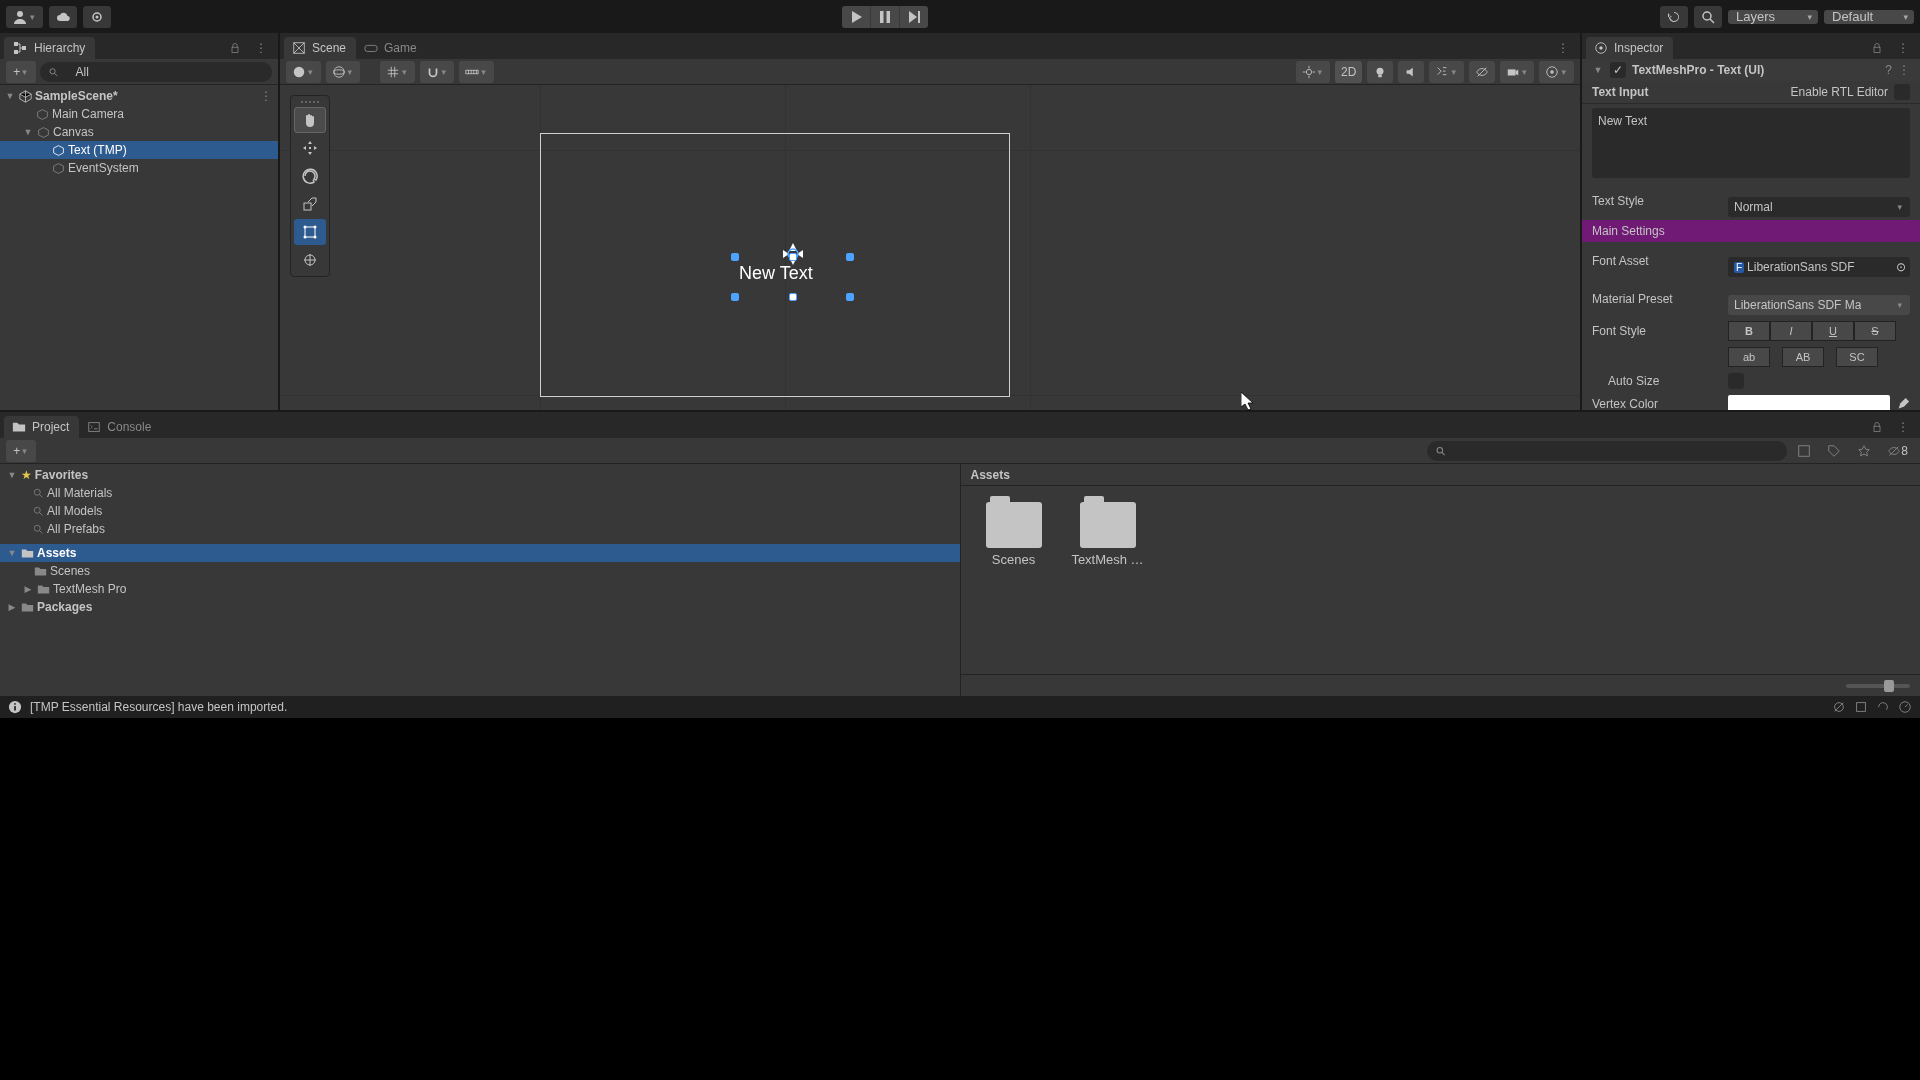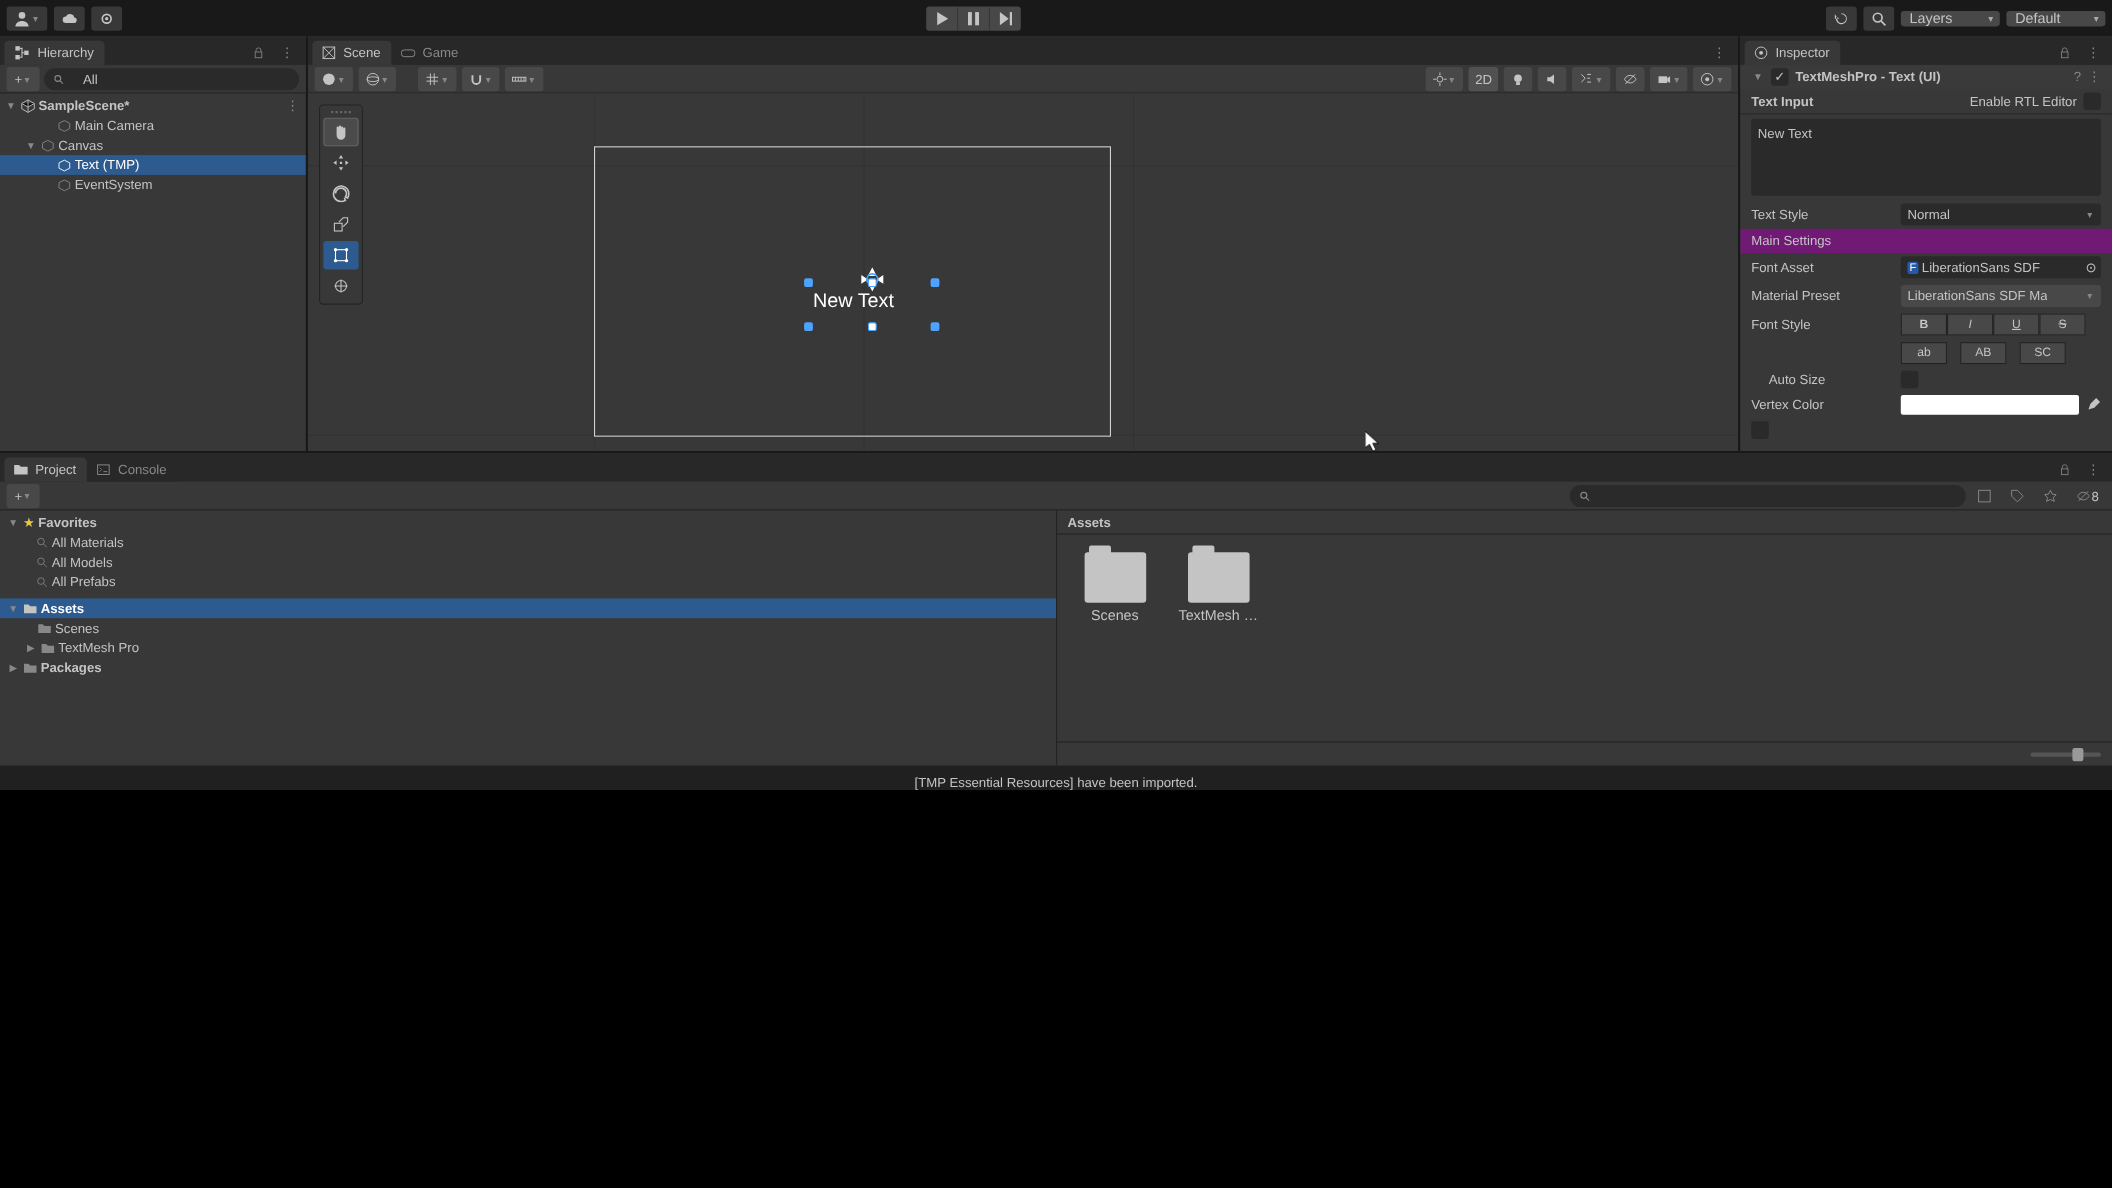--- a/index.html
+++ b/index.html
@@ -54,40 +54,40 @@
 .text-sel { position: absolute; left: 455px; top: 172px; width: 115px; height: 40px; }
 .text-sel .lbl { color: #fff; font-family: Arial; font-size: 18px; white-space: nowrap; position: absolute; left: 4px; top: 6px; }
 .handle { position: absolute; width: 8px; height: 8px; background: #4da3ff; border-radius: 2px; }
 .handle.mid { background: #fff; border: 1px solid #4da3ff; }
 .cross { position: absolute; left: 50%; top: -14px; transform: translateX(-50%); color: #fff; font-size: 16px; line-height: 10px; }
 
 .inspector-body { flex: 1; overflow: auto; font-size: 12px; }
 .insp-row { display: flex; align-items: center; padding: 3px 10px; gap: 6px; }
 .insp-sec { background: #701a75; padding: 4px 10px; font-weight: normal; font-size: 12px; }
 .insp-label { width: 130px; color: #c4c4c4; }
-.insp-field { flex: 1; background: #2a2a2a; border-radius: 3px; height: 20px; padding: 0 6px; display: flex; align-items: center; }
+.insp-field { flex: 1; background: #2a2a2a; border-radius: 3px; height: 20px; padding: 0 6px; display: flex; align-items: center; margin-top: 12px; }
 .insp-textarea { margin: 4px 10px; background: #2a2a2a; border-radius: 3px; height: 70px; padding: 6px; }
 .chk { width: 16px; height: 16px; background: #2a2a2a; border-radius: 3px; }
 .btn-toggle { background: #484848; border: 1px solid #232323; width: 42px; height: 20px; display: flex; align-items: center; justify-content: center; font-size: 11px; }
 .color-swatch { flex: 1; height: 18px; background: #fff; border-radius: 2px; }
 
 .bottom { height: 286px; border-top: 2px solid #191919; display: flex; flex-direction: column; }
 .project-body { flex: 1; display: flex; min-height: 0; }
 .proj-left { width: 246px; border-right: 1px solid #232323; overflow: auto; }
 .proj-right { flex: 1; display: flex; flex-direction: column; }
 .breadcrumb { height: 22px; border-bottom: 1px solid #232323; padding: 0 10px; display: flex; align-items: center; font-weight: bold; font-size: 12px; }
 .asset-grid { flex: 1; display: flex; gap: 20px; padding: 16px; align-items: flex-start; }
 .asset-item { width: 74px; display: flex; flex-direction: column; align-items: center; gap: 4px; }
 .folder-icon { width: 56px; height: 46px; background: #c4c4c4; border-radius: 3px; position: relative; }
 .folder-icon::before { content: ""; position: absolute; top: -6px; left: 4px; width: 20px; height: 8px; background: #c4c4c4; border-radius: 2px 2px 0 0; }
 .slider-row { height: 22px; border-top: 1px solid #232323; display: flex; align-items: center; justify-content: flex-end; padding: 0 10px; }
 .slider { width: 64px; height: 4px; background: #555; border-radius: 2px; position: relative; }
 .slider::after { content: ""; position: absolute; right: 16px; top: -4px; width: 10px; height: 12px; background: #999; border-radius: 2px; }
 
-.status { height: 22px; background: #202020; display: flex; align-items: center; padding: 0 8px; gap: 8px; font-size: 12px; flex-direction: column; }
+.status { height: 22px; background: #202020; display: flex; align-items: center; padding: 0 8px; gap: 8px; font-size: 12px; }
 .status .spacer { flex: 1; }
 
 svg { display: block; }
 .caret { font-size: 9px; color: #888; margin: 0 2px; }
 
 .cursor-mock { position: fixed; left: 1241px; top: 392px; width: 16px; height: 20px; pointer-events: none; z-index: 9999; }
 </style>
 </head>
 <body>
 
@@ -190,21 +190,21 @@
         <div class="node">
           <span class="fold">▼</span>
           <svg class="cube" viewBox="0 0 16 16">
               <polygon points="8,1 15,5 15,11 8,15 1,11 1,5" fill="none" stroke="#c4c4c4"></polygon>
               <path d="M8 1v14M1 5l7 4 7-4" stroke="#c4c4c4"></path>
             </svg>
           <span style="font-weight:bold">SampleScene*</span>
           <div class="spacer"></div>
           <span style="color:#888;padding-right:6px">⋮</span>
         </div>
-        <div class="node" style="padding-left:52px">
+        <div class="node" style="padding-left:36px">
           <svg class="cube" viewBox="0 0 16 16">
               <polygon points="8,2 14,5 14,11 8,14 2,11 2,5" fill="none" stroke="#888"></polygon>
             </svg>
           <span>Main Camera</span>
         </div>
         <div class="node" style="padding-left:22px">
           <span class="fold">▼</span>
           <svg class="cube" viewBox="0 0 16 16">
               <polygon points="8,2 14,5 14,11 8,14 2,11 2,5" fill="none" stroke="#888"></polygon>
             </svg>

